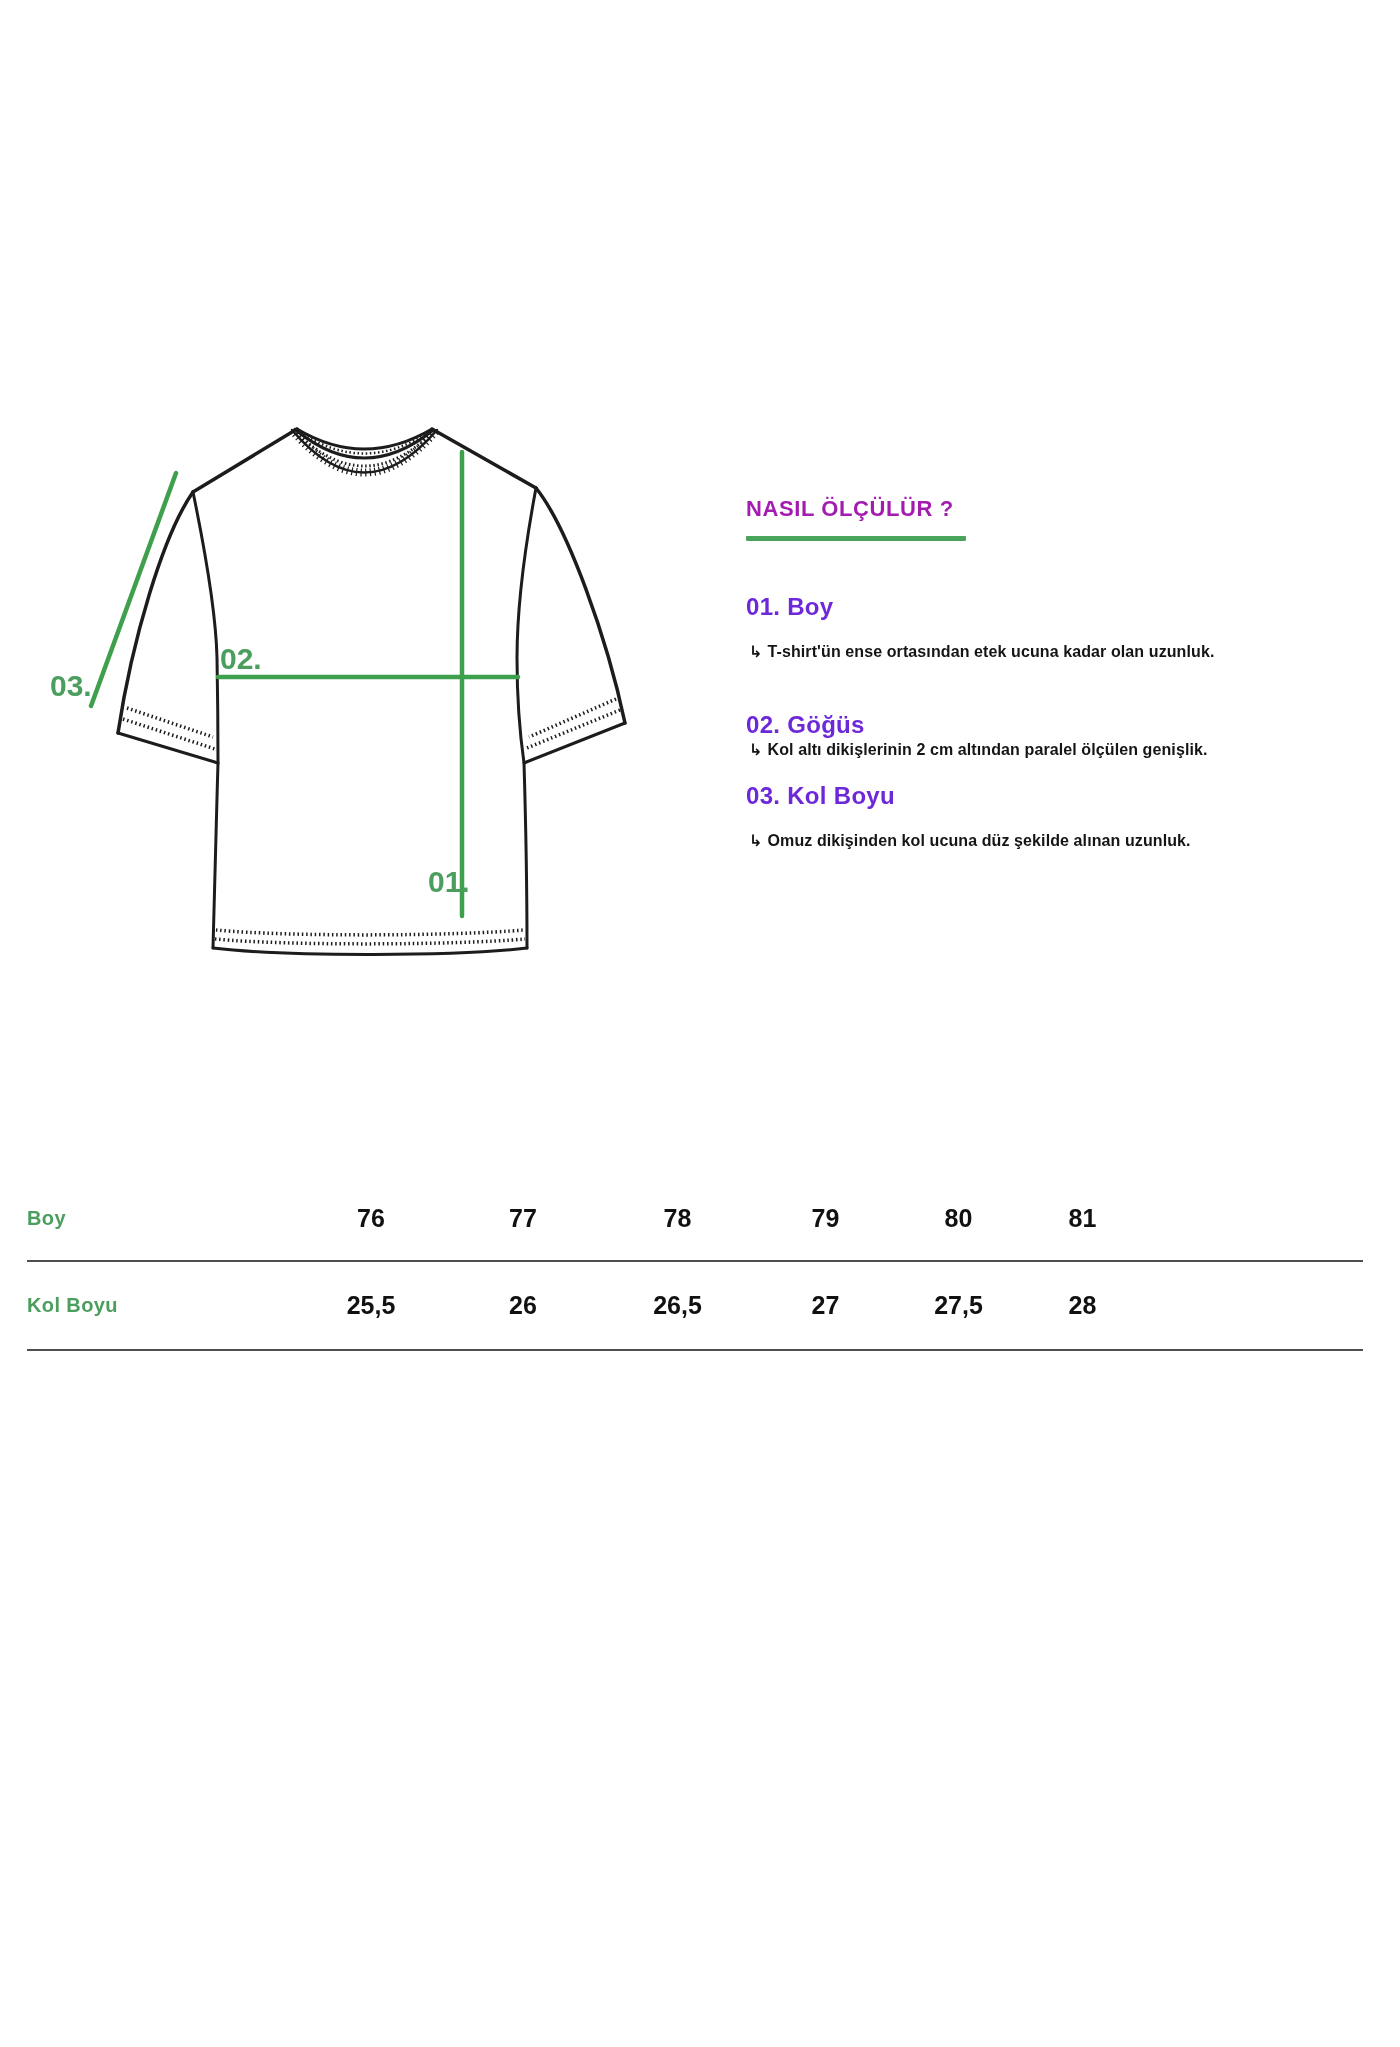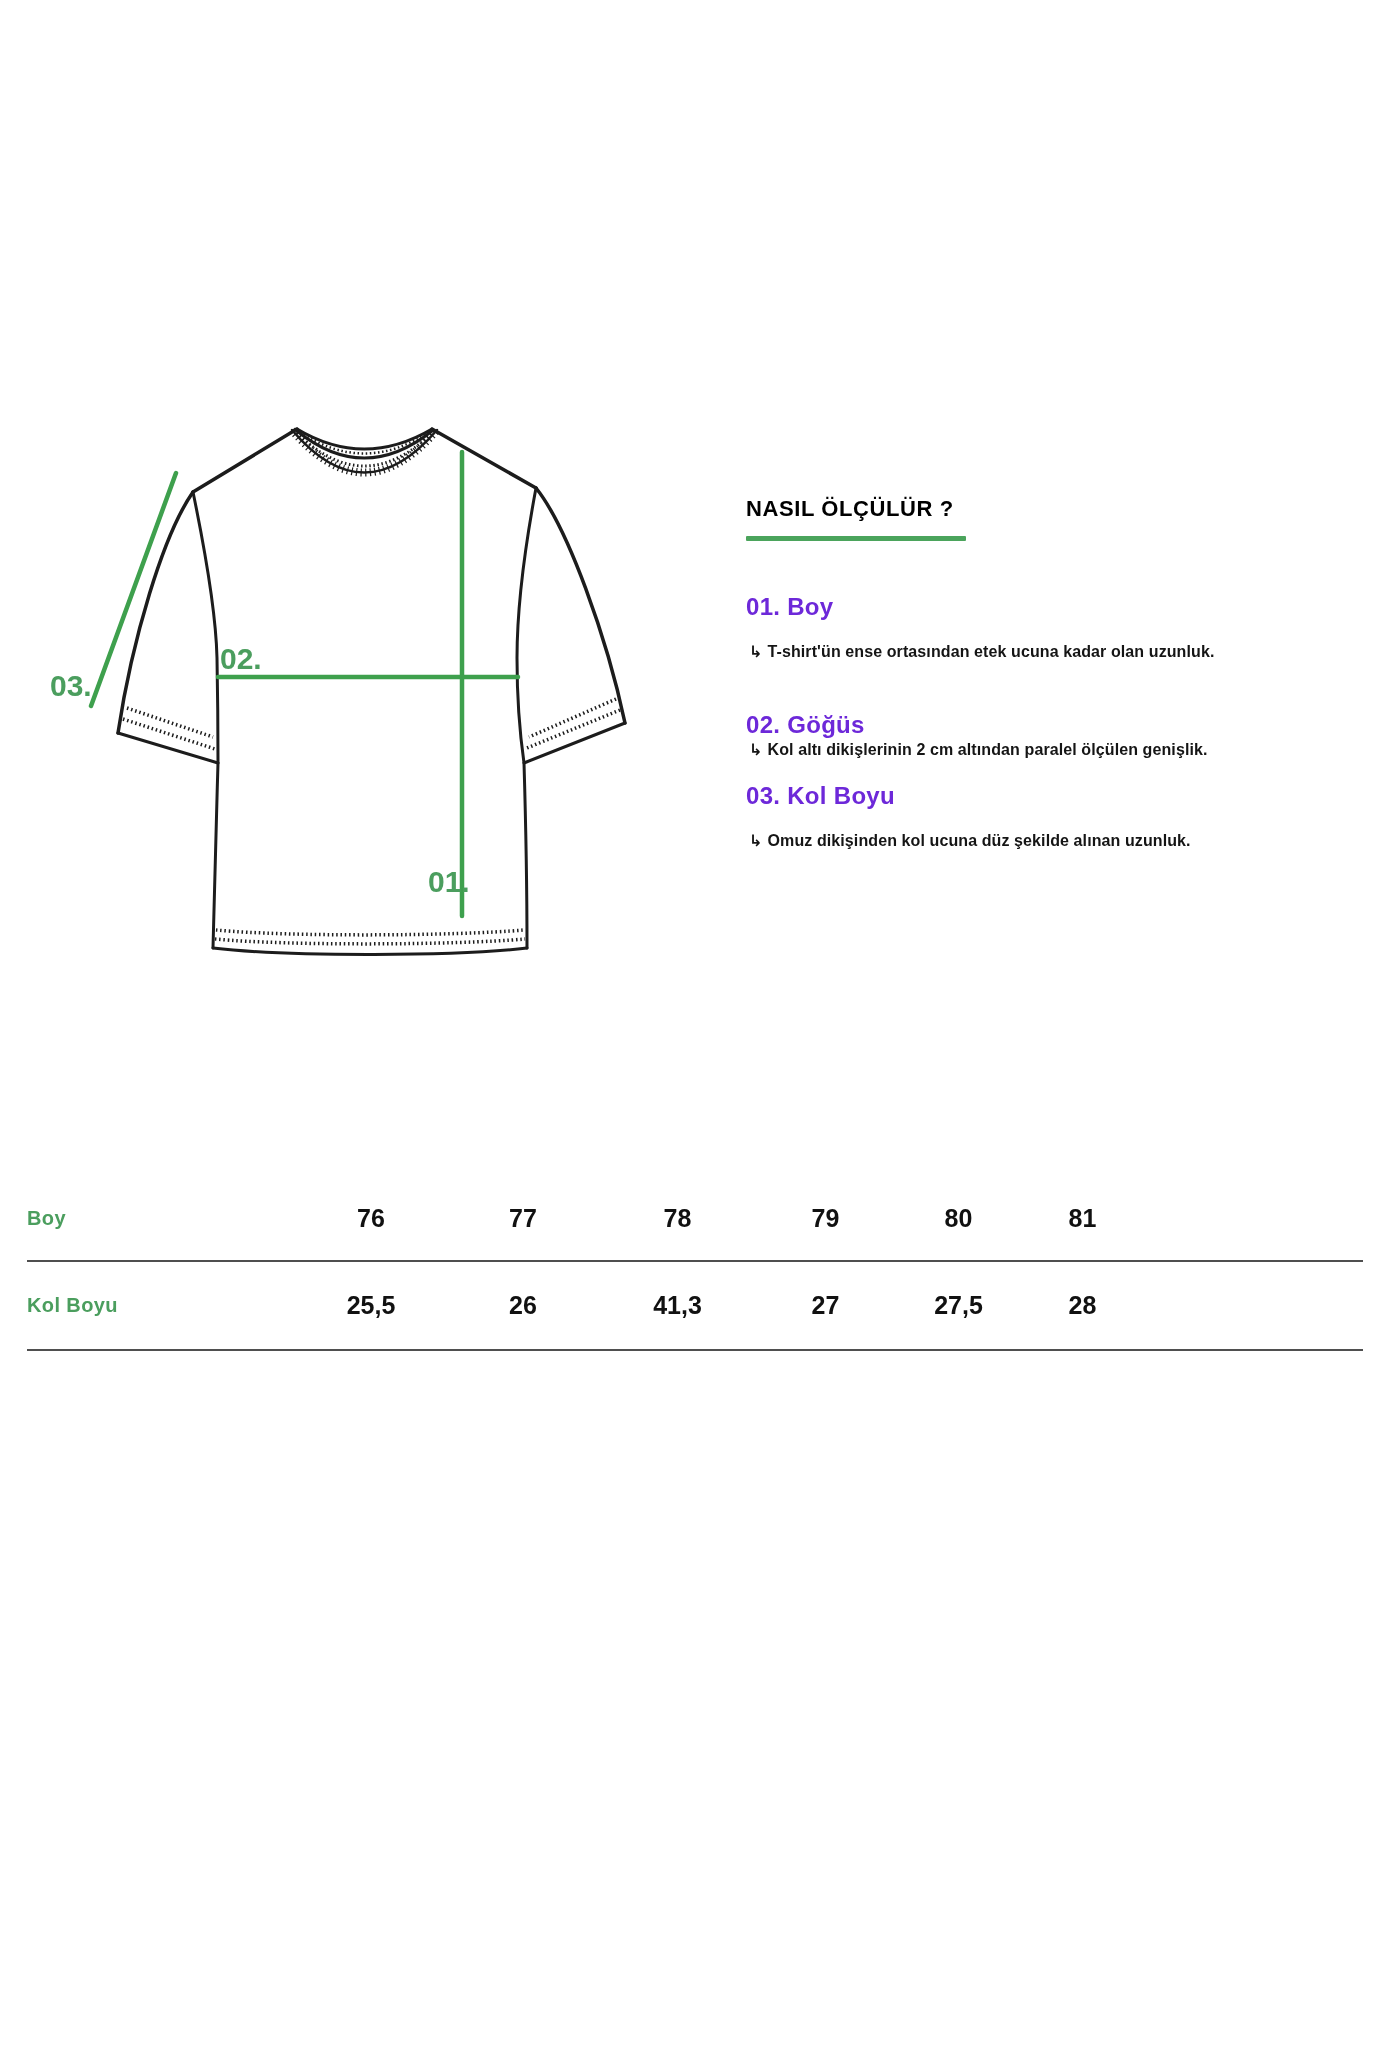--- a/index.html
+++ b/index.html
@@ -5,21 +5,21 @@
   html,body{margin:0;padding:0;background:#ffffff;}
   .page{
     position:relative;width:1400px;height:2047px;background:#ffffff;overflow:hidden;
     font-family:"Liberation Sans","DejaVu Sans",sans-serif;color:#161616;
   }
   
   .diagram-svg{position:absolute;left:40px;top:420px;width:640px;height:560px;}
   
   .howto{position:absolute;left:746px;top:496px;width:600px;}
   .howto-title{
-    margin:0;font-size:22px;font-weight:700;letter-spacing:.6px;color:#000000;
+    margin:0;font-size:22px;font-weight:700;letter-spacing:.6px;color:#a21caf;
   }
   .howto-rule{width:220px;height:5px;background:#4BA45C;margin-top:14px;border-radius:1px;}
   .howto-item-title{
     margin:0;font-size:24px;font-weight:700;color:#6d28d9;letter-spacing:.3px;
   }
   .howto-item-desc{
     margin:9px;font-size:16px;font-weight:700;color:#151515;line-height:22px;letter-spacing:.1px;
   }
   .arrow-glyph{display:inline-block;margin-right:5px;font-weight:700;}
   .hi-1{position:absolute;left:0;top:97px;}
@@ -127,21 +127,21 @@
       <div class="td td-num">80</div>
       <div class="td td-num">81</div>
       <div class="td"></div>
     </div>
 
 
     <div class="tr tr-3">
       <div class="td td-label">Kol Boyu</div>
       <div class="td td-num">25,5</div>
       <div class="td td-num">26</div>
-      <div class="td td-num">41,3</div>
+      <div class="td td-num">26,5</div>
       <div class="td td-num">27</div>
       <div class="td td-num">27,5</div>
       <div class="td td-num">28</div>
       <div class="td"></div>
     </div>
 
   </section>
 </div>
 
 </body></html>

